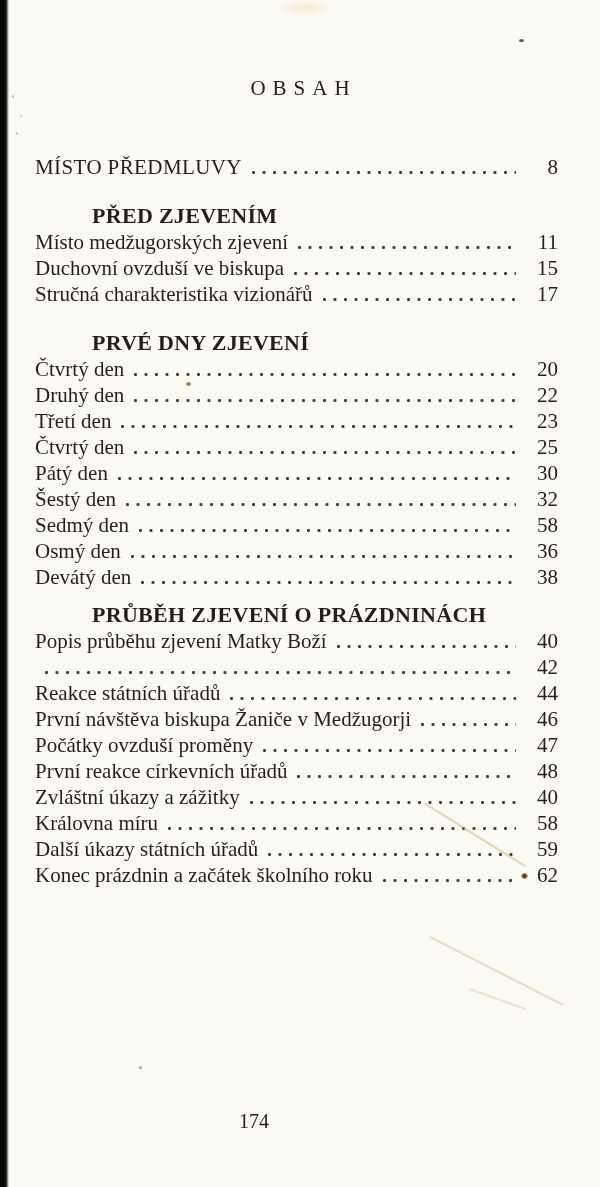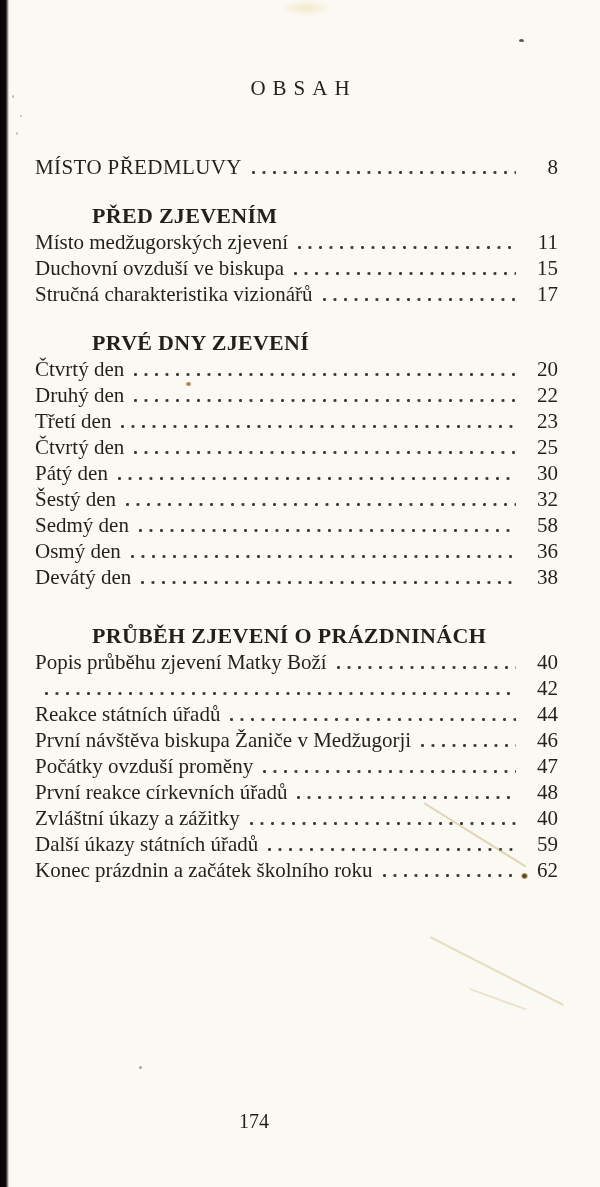--- a/index.html
+++ b/index.html
@@ -56,21 +56,21 @@
   .front-row { margin-top: 54px; }
   .sec-heading {
     font-weight: bold;
     font-size: 22px;
     line-height: 26px;
     padding-left: 92px;
     margin-top: 23px;
     letter-spacing: 0.3px;
   }
   .sec:nth-of-type(2) .sec-heading { }
-  .sec:nth-of-type(3) .sec-heading { margin-top: 33px; }
+  .sec:nth-of-type(3) .sec-heading { margin-top: 12px; }
   .footer-pagenum {
     position: absolute;
     left: 0; top: 1108px;
     width: 600px;
     text-align: center;
     font-size: 20px;
     line-height: 26px;
     transform: translateX(-46px);
   }
   
@@ -202,20 +202,25 @@
           <span class="lbl">První reakce církevních úřadů</span>
           <span class="leader"></span>
           <span class="num">48</span>
         </div>
         <div class="row">
           <span class="lbl">Zvláštní úkazy a zážitky</span>
           <span class="leader"></span>
           <span class="num">40</span>
         </div>
         <div class="row">
+          <span class="lbl">Královna míru</span>
+          <span class="leader"></span>
+          <span class="num">58</span>
+        </div>
+        <div class="row">
           <span class="lbl">Další úkazy státních úřadů</span>
           <span class="leader"></span>
           <span class="num">59</span>
         </div>
         <div class="row">
           <span class="lbl">Konec prázdnin a začátek školního roku</span>
           <span class="leader"></span>
           <span class="num">62</span>
         </div>
       </div>

